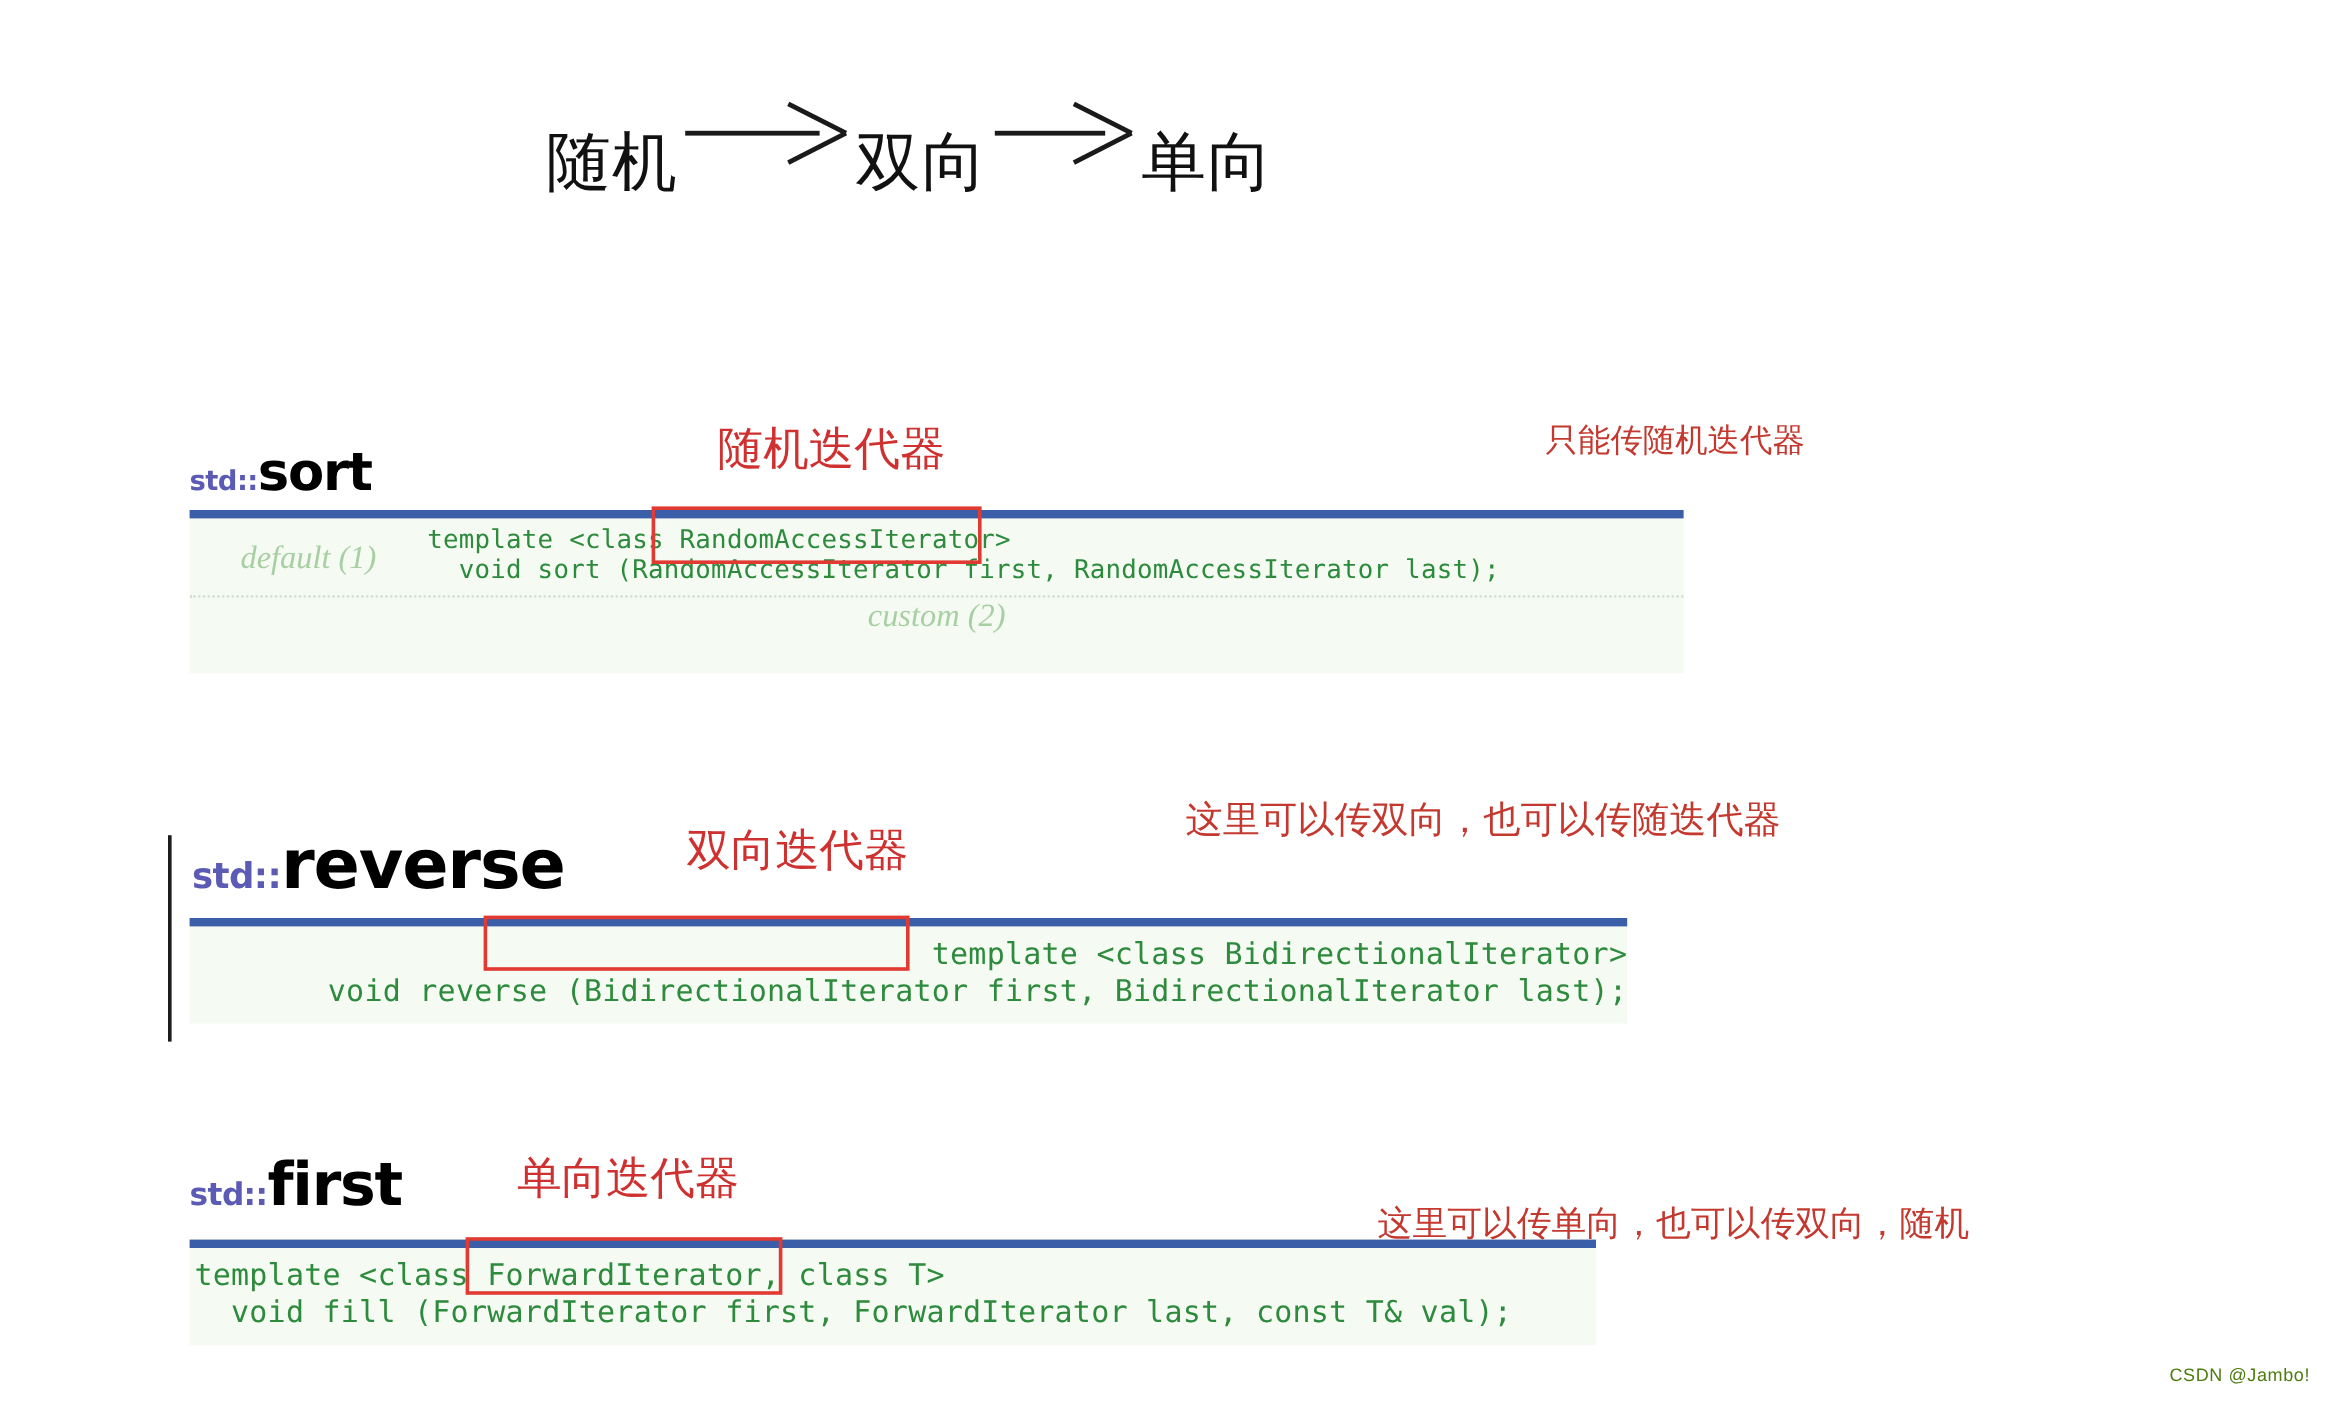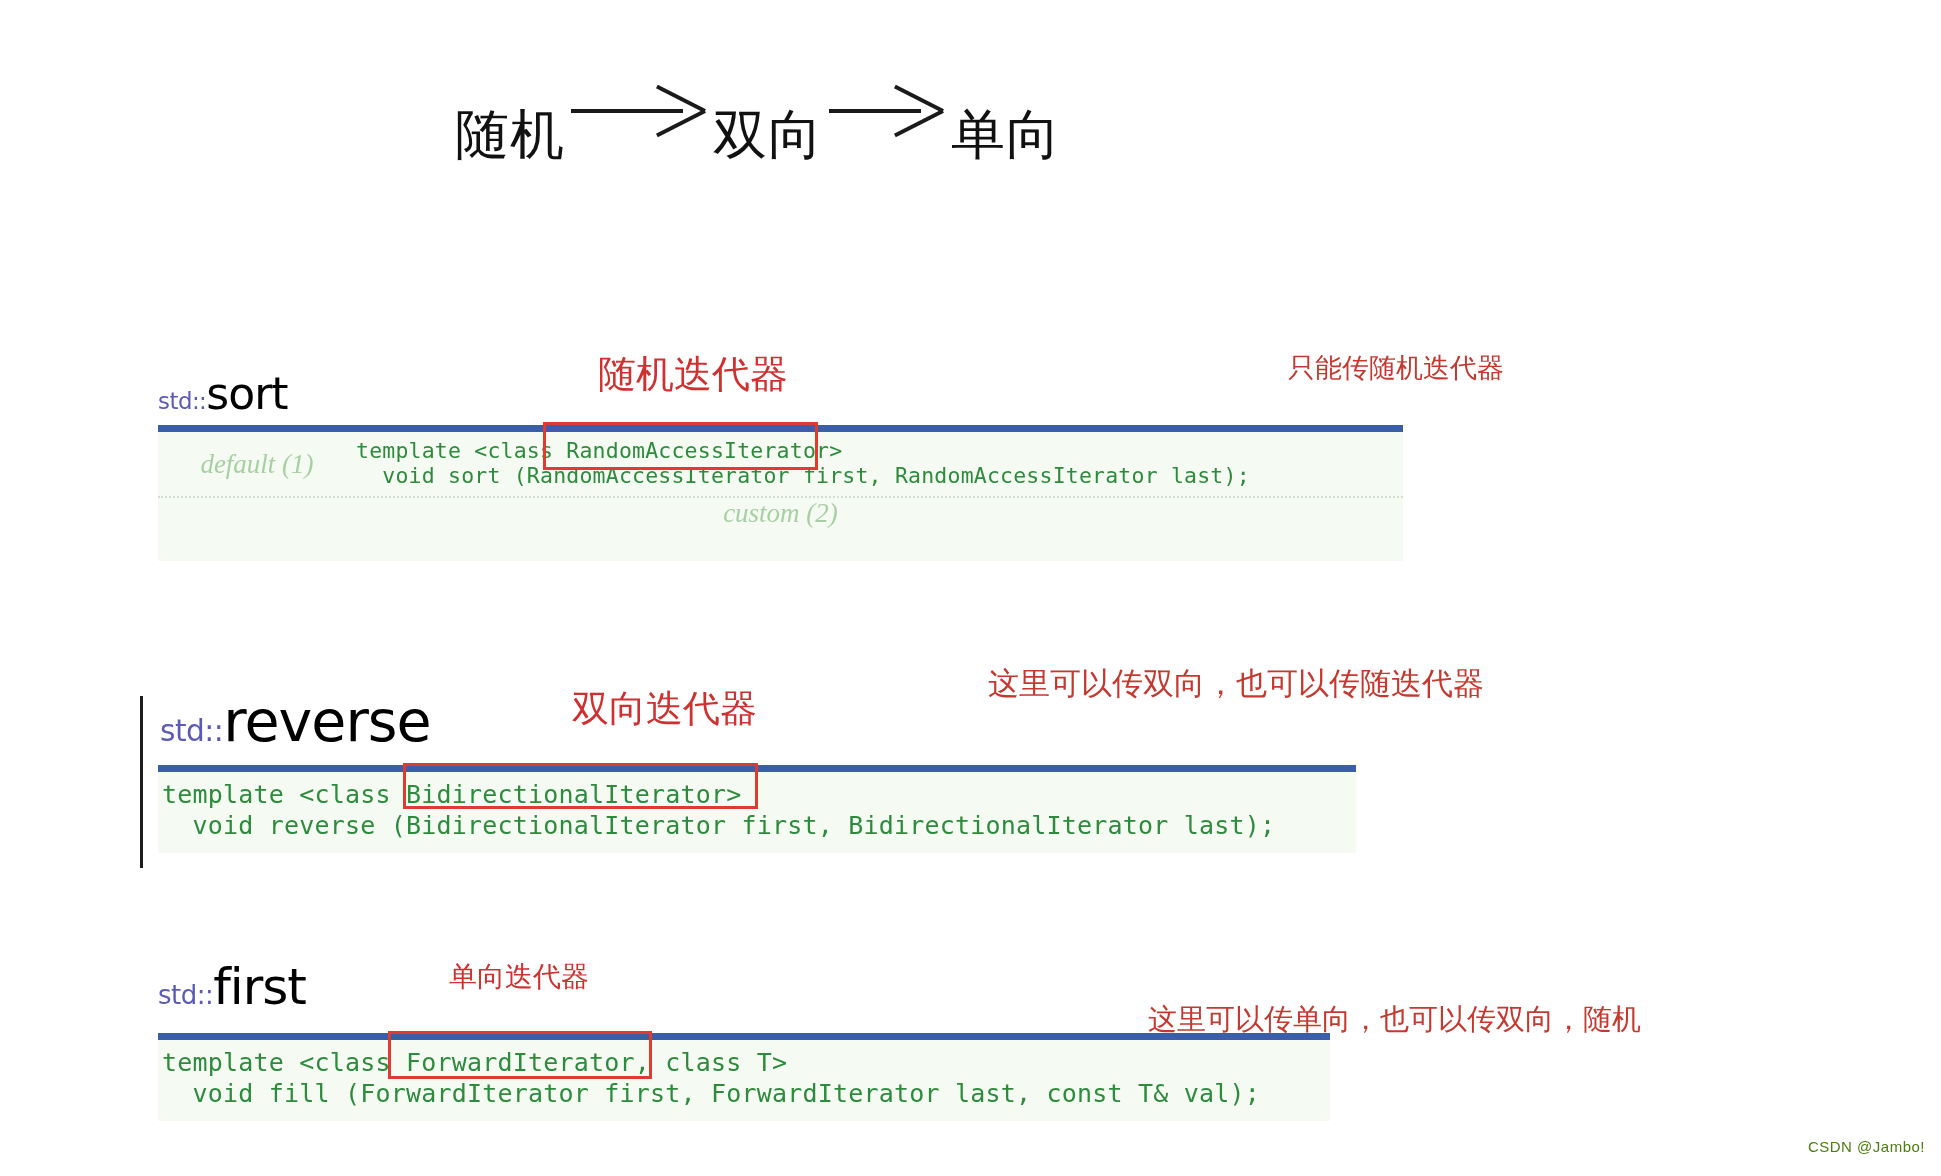--- a/index.html
+++ b/index.html
@@ -67,21 +67,21 @@
     transform-origin: right center;
   }
   .flow-arrow.short { width: 128px; }
   .flow-arrow.short .shaft { width: 92px; }
 
   
   .section { position: absolute; }
 
   .fn-title {
     font-family: "DejaVu Sans", "Liberation Sans", sans-serif;
-    font-weight: normal;
+    font-weight: bold;
     white-space: nowrap;
     line-height: 1;
   }
   .fn-title .ns {
     color: #5b5bb5;
     font-size: 0.52em;
     letter-spacing: -0.5px;
     vertical-align: baseline;
   }
   .fn-title .nm {
@@ -221,34 +221,34 @@
 
   <div class="fn-title" style="position:absolute; left:160px; top:693px; font-size:57px;">
     <span class="ns">std::</span><span class="nm">reverse</span>
   </div>
 
   <div class="annot" style="left:572px; top:690px; font-size:37px;">双向迭代器</div>
 
   <div class="annot light" style="left:988px; top:668px; font-size:31px;">这里可以传双向，也可以传随迭代器</div>
 
   <div class="code-panel" style="left:158px; top:765px; width:1198px; height:88px;">
-    <div class="sig-wide" style="padding-left:4px;">template &lt;class BidirectionalIterator&gt;
+    <div class="sig-wide" style="padding-left:4px;text-align:right;">template &lt;class BidirectionalIterator&gt;
   void reverse (BidirectionalIterator first, BidirectionalIterator last);</div>
   </div>
 
   <div class="hl-box" style="left:403px; top:763px; width:355px; height:46px;"></div>
 </div>
 
 <div class="section">
 
   <div class="fn-title" style="position:absolute; left:158px; top:962px; font-size:50px;">
     <span class="ns">std::</span><span class="nm">first</span>
   </div>
 
-  <div class="annot" style="left:449px; top:963px; font-size:28px;text-align:right;">单向迭代器</div>
+  <div class="annot" style="left:431px; top:963px; font-size:37px;text-align:right;">单向迭代器</div>
 
   <div class="annot light" style="left:1148px; top:973px; font-size:29px;margin-top:32px;">这里可以传单向，也可以传双向，随机</div>
 
   <div class="code-panel" style="left:158px; top:1033px; width:1172px; height:88px;">
     <div class="sig-wide" style="padding-left:4px;">template &lt;class ForwardIterator, class T&gt;
   void fill (ForwardIterator first, ForwardIterator last, const T&amp; val);</div>
   </div>
 
   <div class="hl-box" style="left:388px; top:1031px; width:264px; height:48px;"></div>
 </div>

